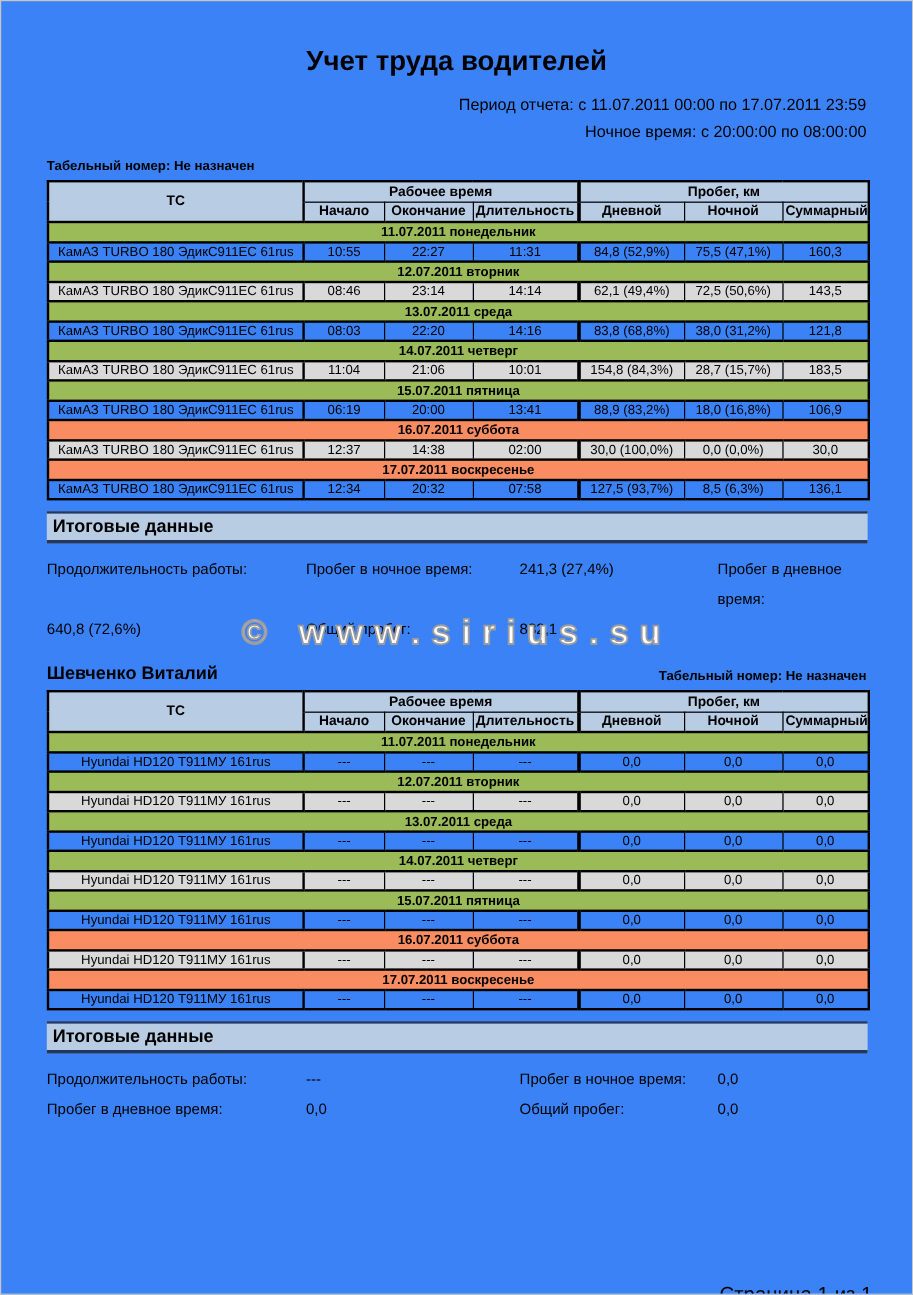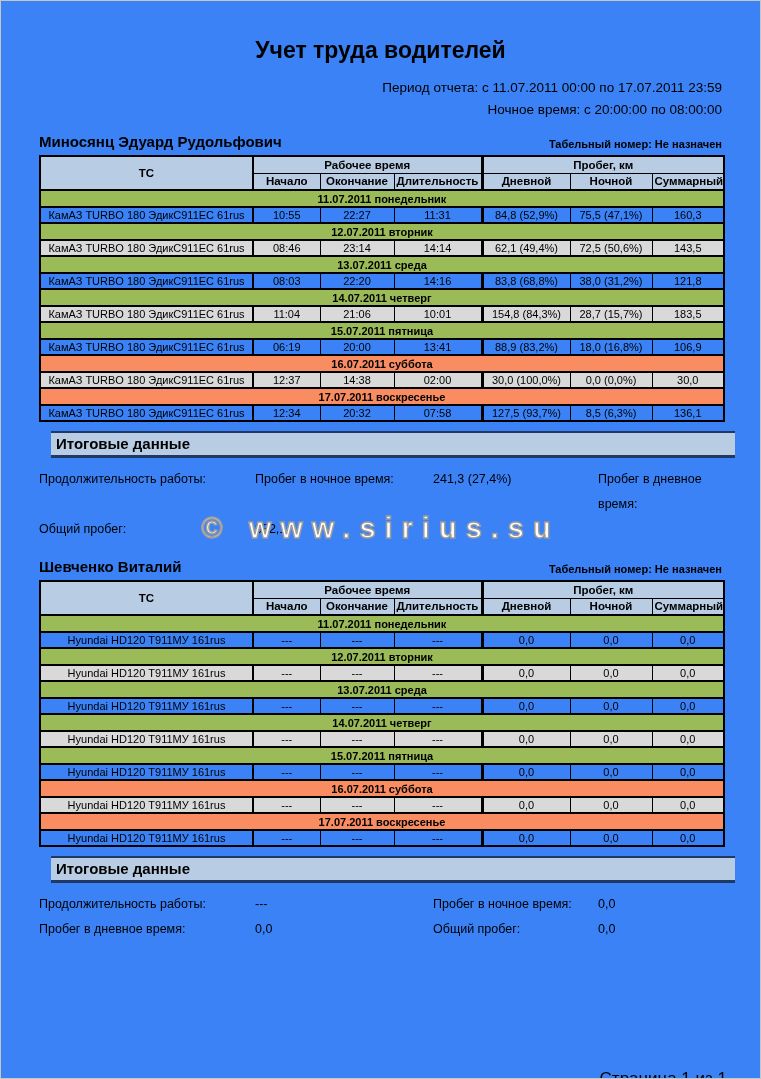--- a/index.html
+++ b/index.html
@@ -26,21 +26,21 @@
   tr.date-row.weekday td { background:var(--weekday-bg); }
   tr.date-row.weekend td { background:var(--weekend-bg); }
   tr.data-row td { height:16px; border-top:2px solid #000; border-bottom:2px solid #000; }
   tr.data-row.alt td { background:var(--row-alt-bg); }
   .sep-a { border-left:2px solid #000 !important; }
   .sep-b { border-left:3px solid #000 !important; }
   .totals-bar {
     width:684px; margin-top:9px; background:var(--totals-bar-bg);
     border-top:2px solid var(--totals-bar-border);
     border-bottom:3px solid var(--totals-bar-border);
-    font-size:15px; font-weight:bold; padding:2px 5px 3px 5px;margin-left:12px;
+    font-size:15px; font-weight:bold; padding:2px 5px 3px 5px;
   }
   .totals-grid {
     width:684px; margin-top:9px; display:grid;
     grid-template-columns:216px 178px 165px 1fr;
     font-size:12.5px; line-height:25px;
   }
   .watermark {
     position:absolute; top:511px; left:50%; transform:translateX(-50%);
     font-size:29px; font-weight:bold; letter-spacing:9px; white-space:nowrap;
     color:#ffffff; -webkit-text-stroke:1.5px #9c9c9c; z-index:3;
@@ -51,21 +51,20 @@
 <body>
 
 <div class="page">
   <div class="content">
     <div class="title">Учет труда водителей</div>
     <div class="subtitle">Период отчета: с 11.07.2011 00:00 по 17.07.2011 23:59</div>
     <div class="subtitle">Ночное время: с 20:00:00 по 08:00:00</div>
     <div id="drivers-container">
         <section>
           <div class="drv-head">
-            <span class="drv-name">Миносянц Эдуард Рудольфович</span>
             <span class="drv-tab">Табельный номер: Не назначен</span>
           </div>
           <table class="rep">
             <colgroup>
               <col style="width:213px">
               <col style="width:67px">
               <col style="width:74px">
               <col style="width:88px">
               <col style="width:88px">
               <col style="width:82px">
@@ -172,20 +171,21 @@
                 <td>136,1</td>
               </tr>
             </tbody>
           </table>
           <div class="totals-bar">Итоговые данные</div>
           <div class="totals-grid">
             <span>Продолжительность работы:</span>
             <span>Пробег в ночное время:</span>
             <span>241,3 (27,4%)</span>
             <span>Пробег в дневное время:</span>
+            <span>640,8 (72,6%)</span>
             <span>Общий пробег:</span>
             <span>882,1</span>
           </div>
         </section>
         <section>
           <div class="drv-head">
             <span class="drv-name">Шевченко Виталий</span>
             <span class="drv-tab">Табельный номер: Не назначен</span>
           </div>
           <table class="rep">

